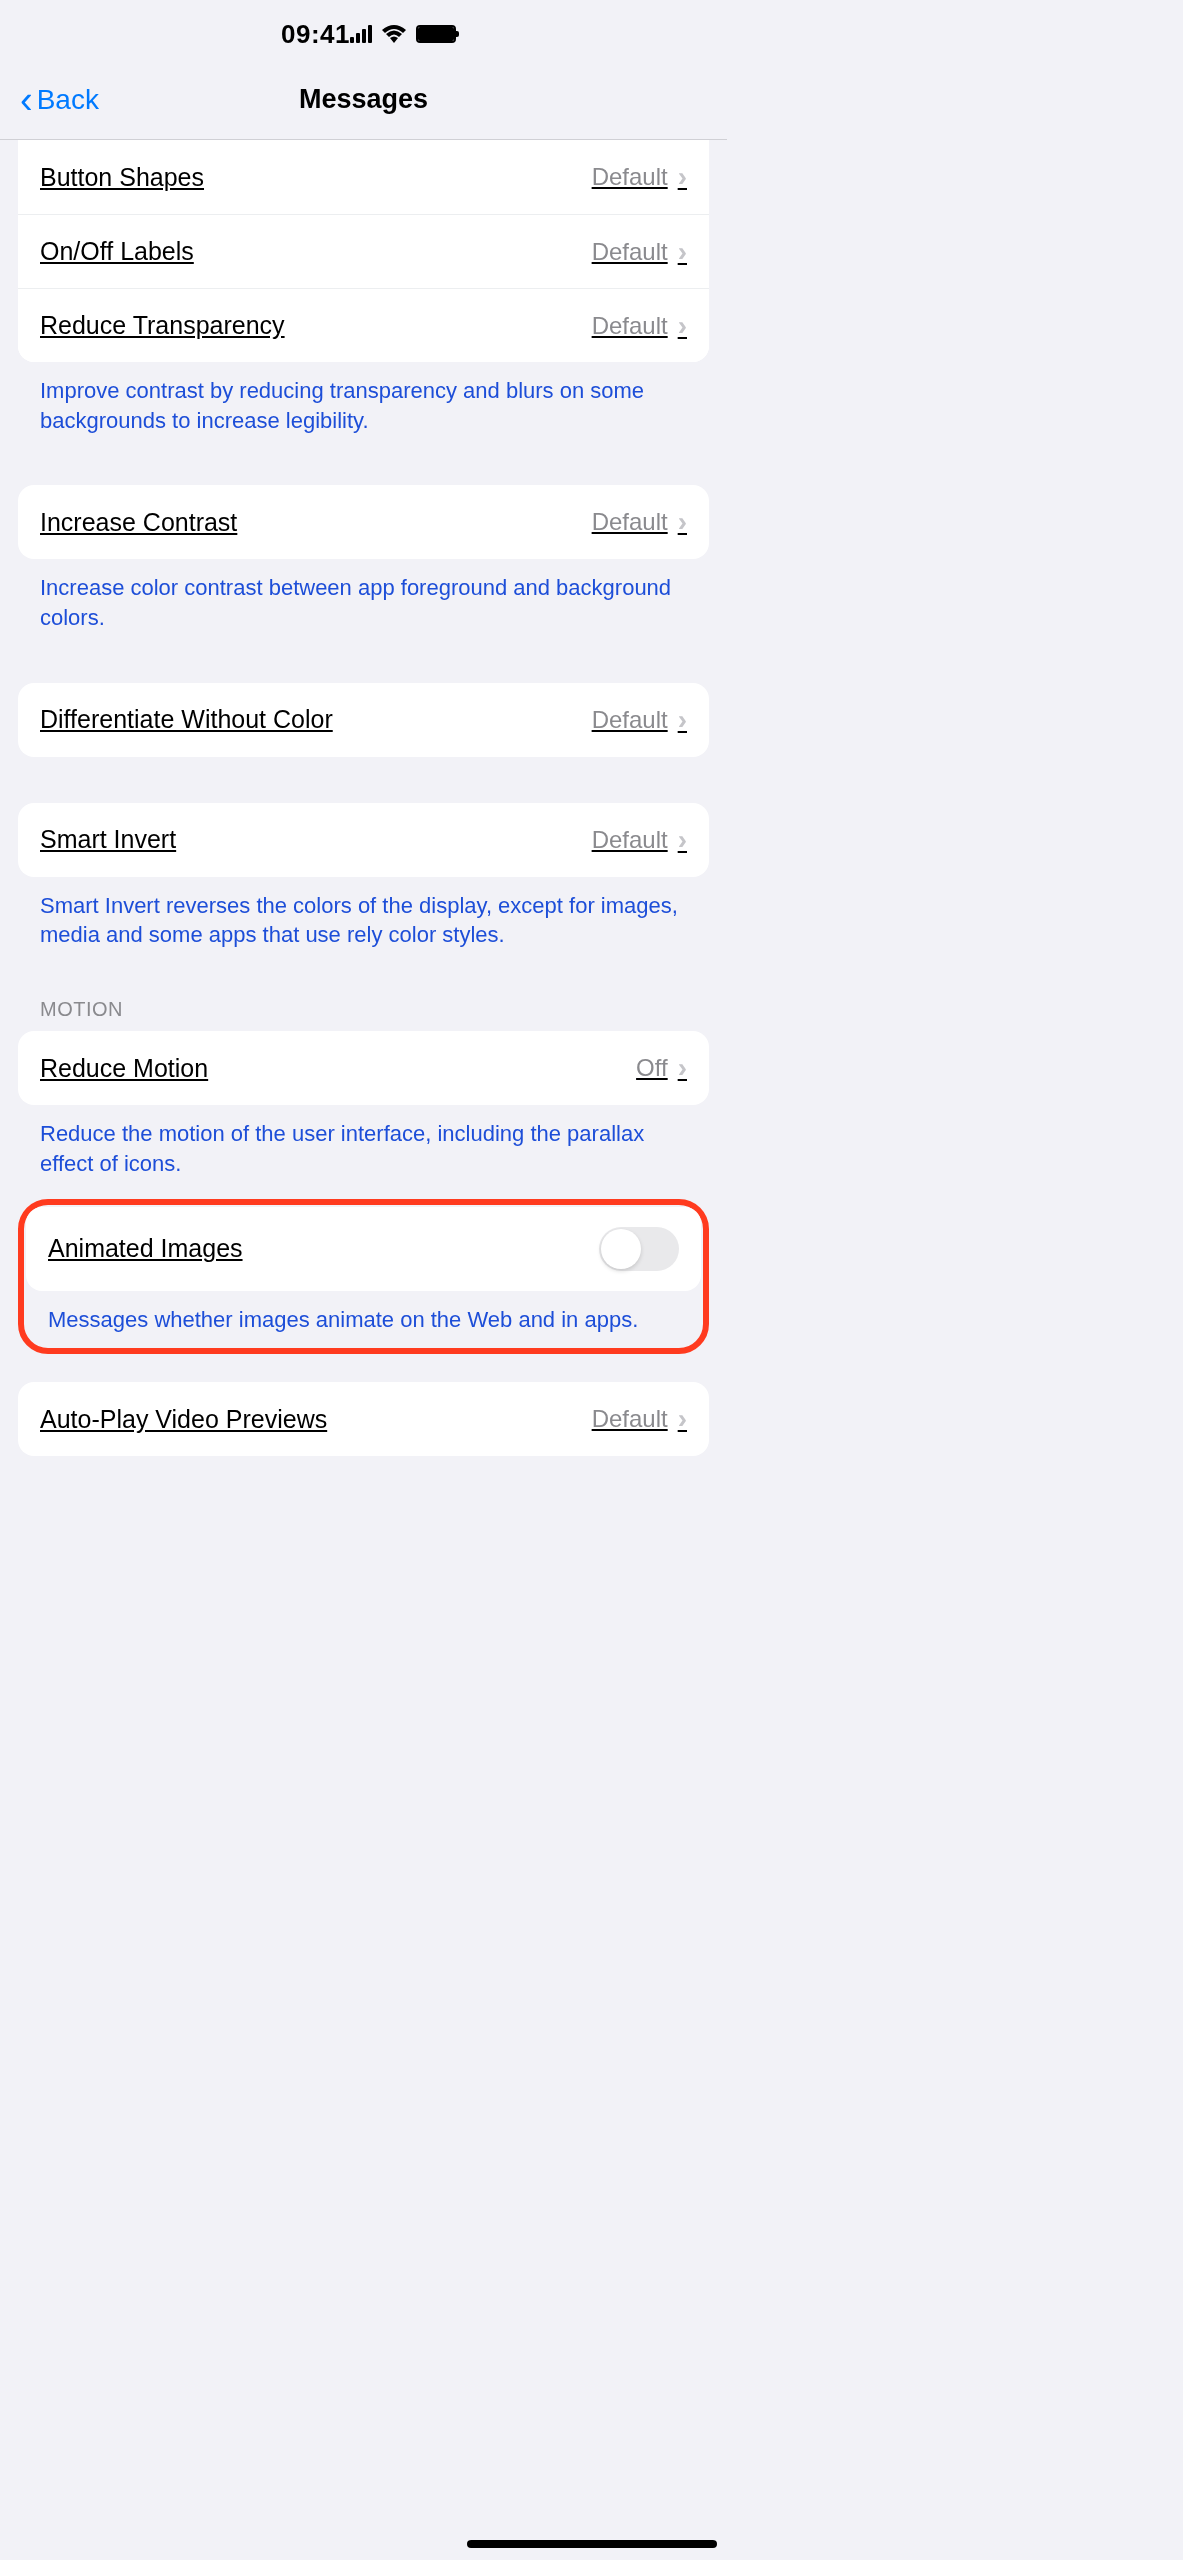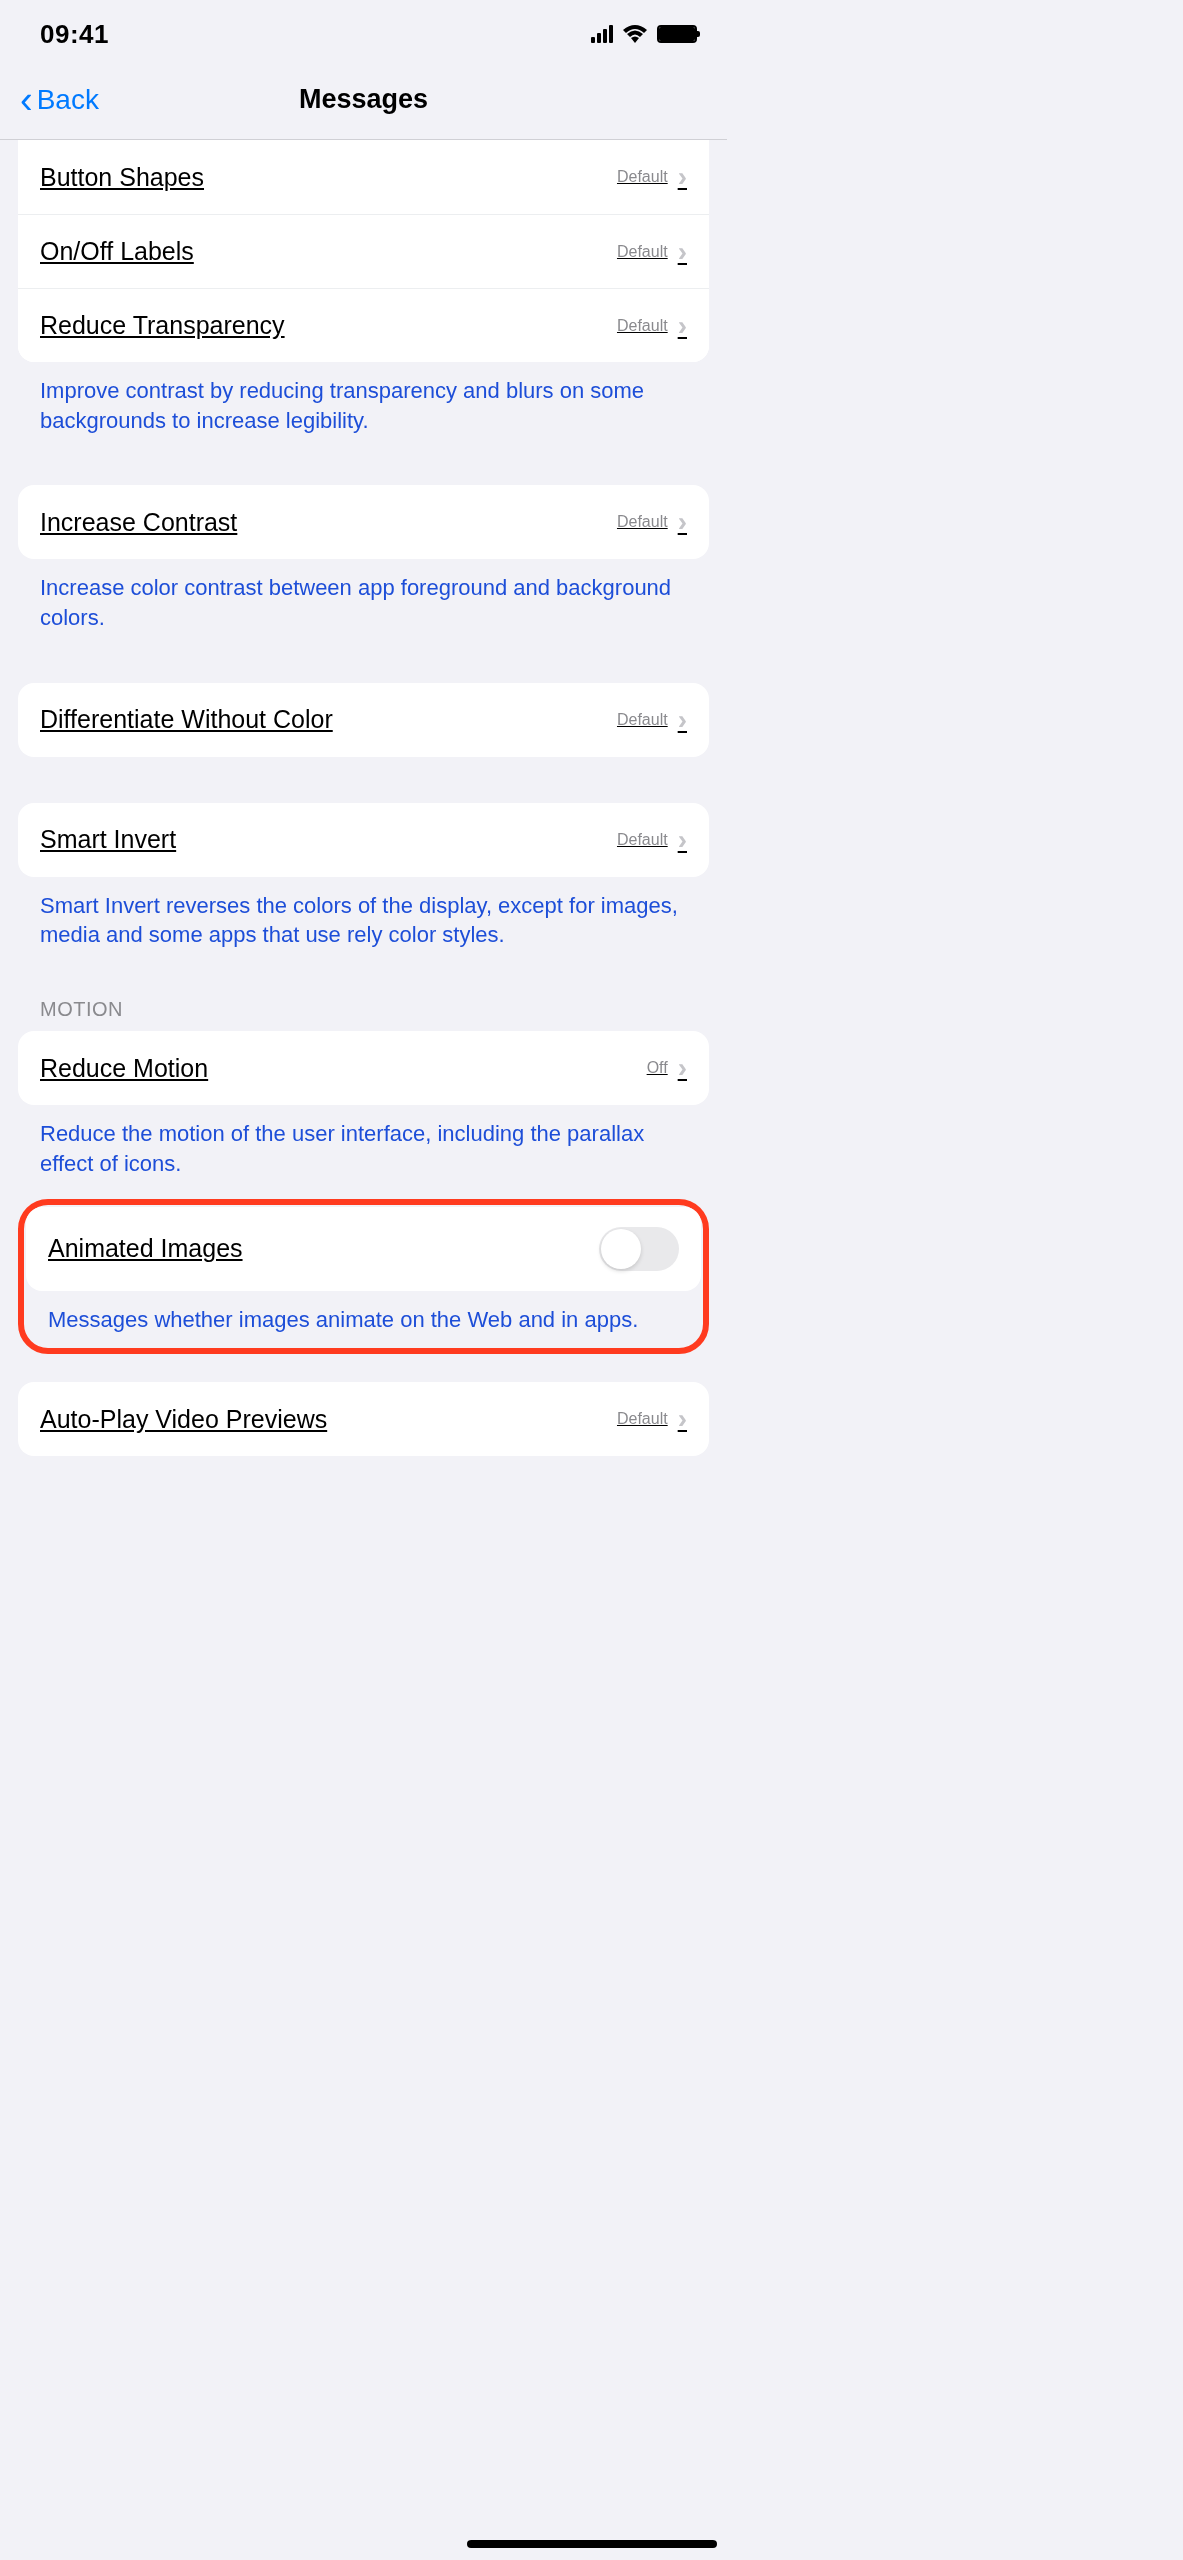--- a/index.html
+++ b/index.html
@@ -1,20 +1,20 @@
 <!DOCTYPE html>
 <html><head>
 <meta charset="utf-8">
 <style>
 * { margin: 0; padding: 0; box-sizing: border-box; font-family: -apple-system, BlinkMacSystemFont, "Segoe UI", Helvetica, Arial, sans-serif; }
 html, body { width: 727px; height: 1573px; background: #f2f2f7; overflow: hidden; }
 
 .status-bar {
   display: flex;
-  justify-content: space-between;
+  justify-content: center;
   align-items: center;
   padding: 18px 30px 10px 40px;
   height: 60px;
 }
 .status-time { font-size: 26px; font-weight: 600; letter-spacing: 0.5px; }
 .status-icons { display: flex; align-items: center; gap: 10px; }
 .signal-icon { display: flex; align-items: flex-end; gap: 2px; }
 .signal-bar { width: 4px; background: #000; border-radius: 1px; }
 .sb1 { height: 6px; } .sb2 { height: 10px; } .sb3 { height: 14px; } .sb4 { height: 18px; }
 .wifi-icon { width: 24px; height: 18px; }
@@ -40,21 +40,21 @@
 .group + .footer, .group + .group { }
 .row {
   display: flex;
   align-items: center;
   padding: 20px 22px;
   min-height: 74px;
   background: #fff;
 }
 .row + .row { border-top: 1px solid #eceef0; margin-left: 0; }
 .row-label { font-size: 25px; color: #000; flex: 1; }
-.row-value { font-size: 16px; color: #8a8a8e; margin-right: 10px; }
+.row-value { font-size: 24px; color: #8a8a8e; margin-right: 10px; }
 .chevron { color: #c5c5c9; font-size: 28px; font-weight: 600; }
 .footer { font-size: 22px; color: #1d4ed8; padding: 14px 22px 4px 22px; line-height: 1.35; }
 .header { font-size: 20px; color: #8a8a8e; padding: 44px 22px 10px 22px; letter-spacing: 0.5px; }
 .spacer-lg { height: 46px; }
 
 .toggle {
   width: 80px; height: 44px; border-radius: 22px; background: #e9e9eb; position: relative;
 }
 .toggle-knob {
   position: absolute; width: 40px; height: 40px; background: #fff; border-radius: 50%; top: 2px; left: 2px;

